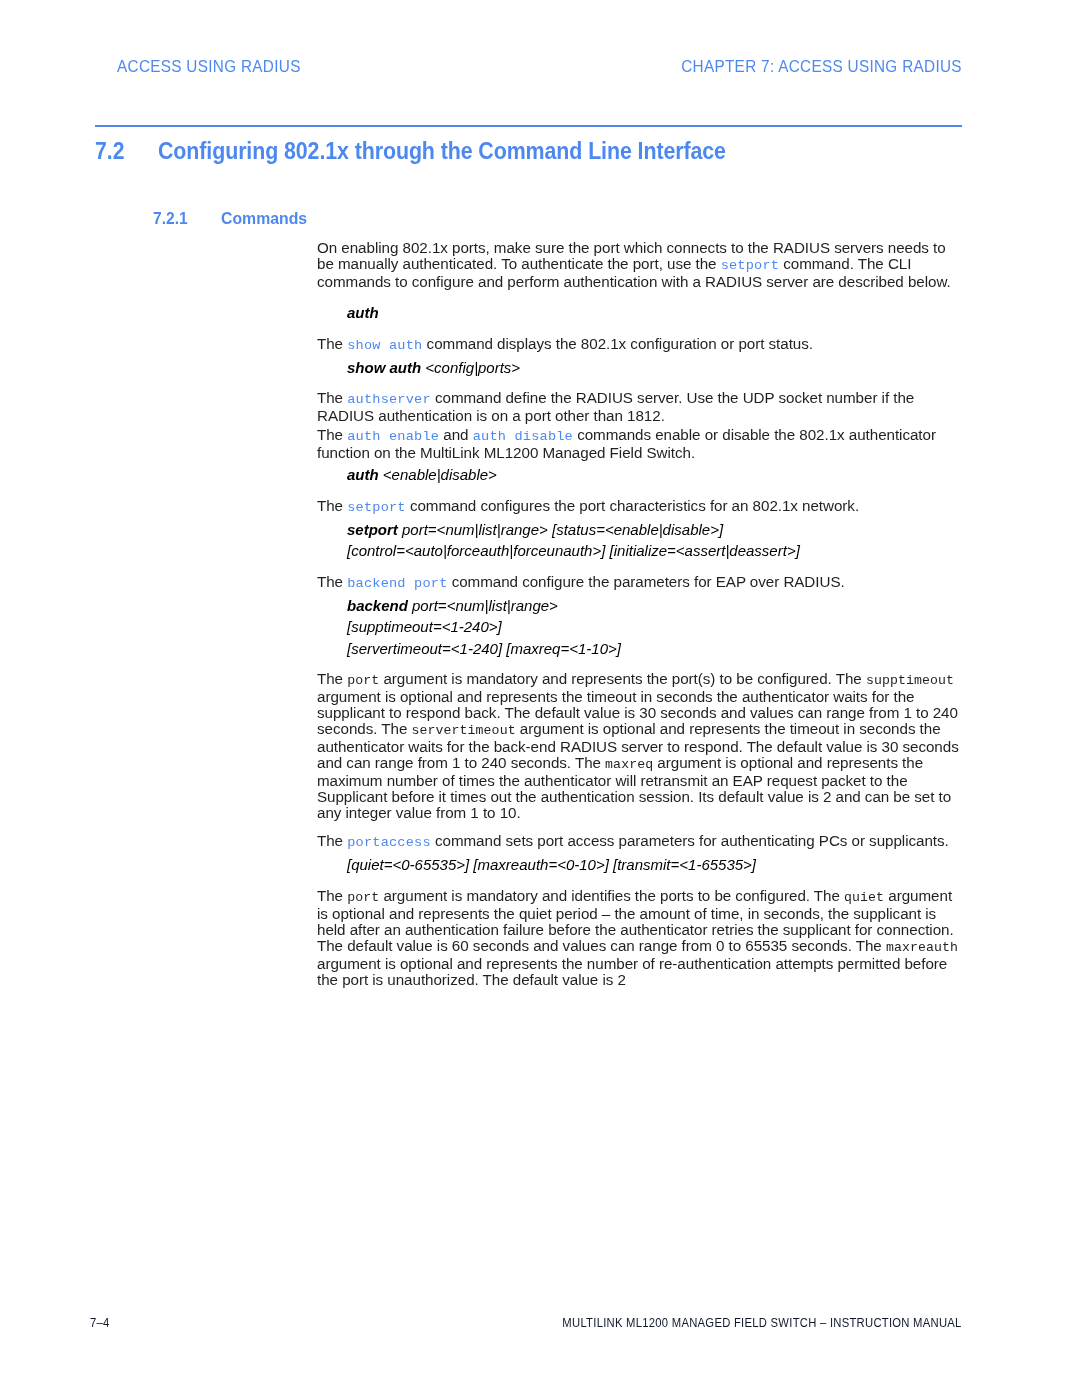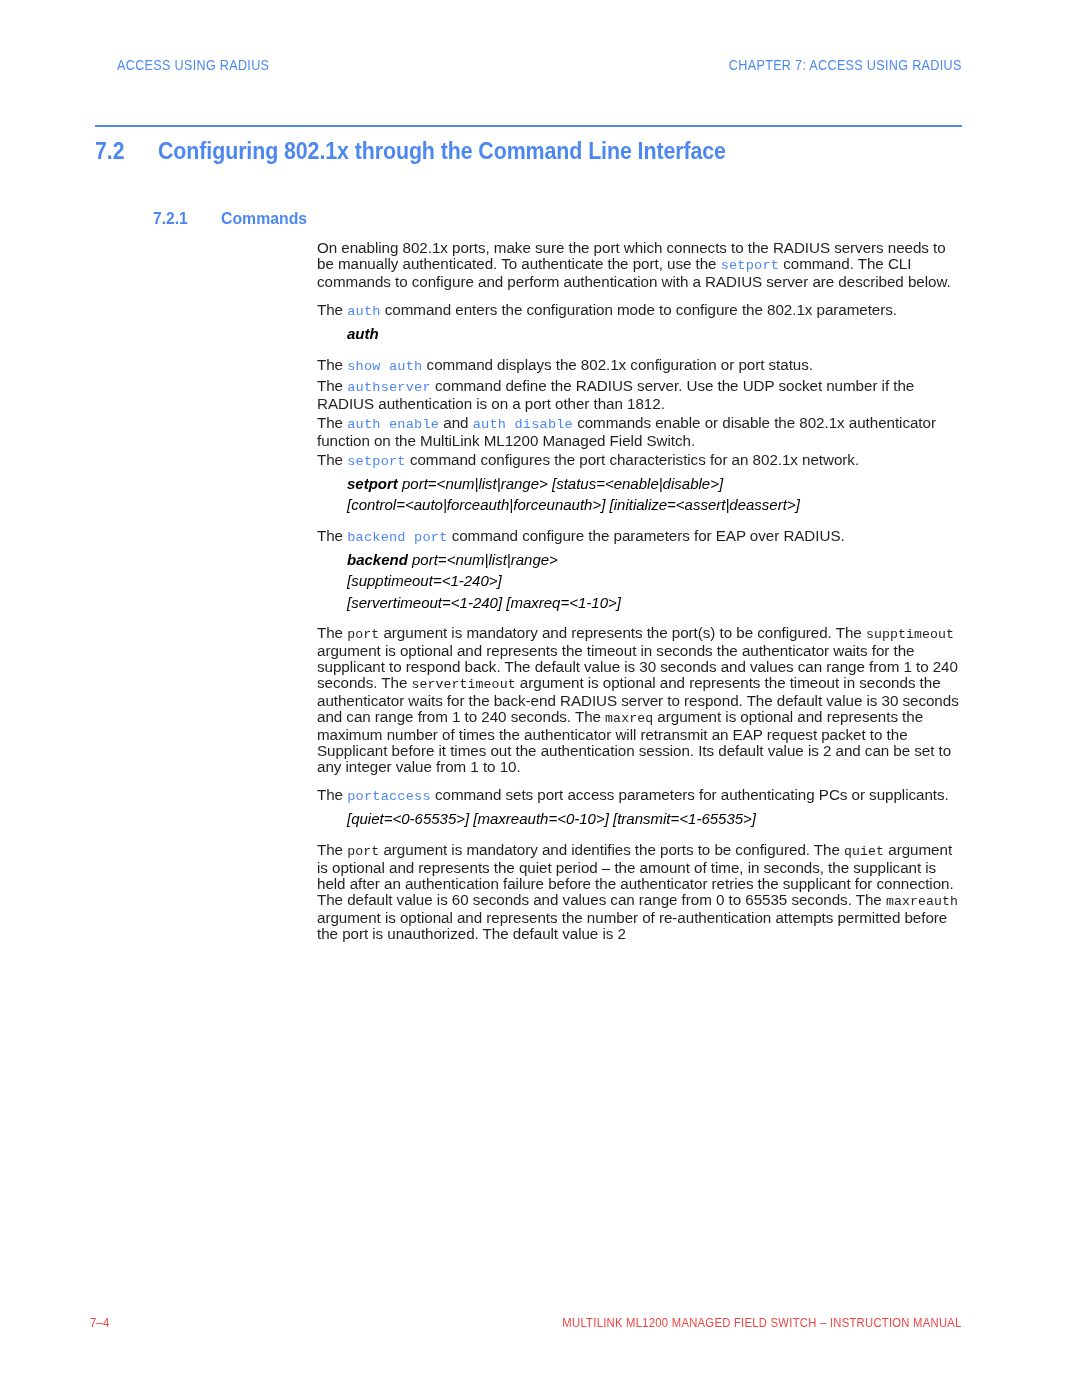--- a/index.html
+++ b/index.html
@@ -22,21 +22,21 @@
 
   
   .running-header {
     position: absolute;
     top: 57px;
     left: 117px;
     right: 118px;
     display: flex;
     justify-content: space-between;
     align-items: baseline;
-    font-size: 14px;
+    font-size: 17px;
     letter-spacing: 0.35px;
     color: #4d88f0;
     font-stretch: condensed;
     white-space: nowrap;
   }
   .running-header .rh-left { transform: scaleX(0.90); transform-origin: left center; }
   .running-header .rh-right { transform: scaleX(0.90); transform-origin: right center; }
 
   .header-rule {
     position: absolute;
@@ -152,21 +152,21 @@
   .footer {
     position: absolute;
     top: 1316px;
     left: 90px;
     right: 118px;
     display: flex;
     justify-content: space-between;
     align-items: baseline;
     font-size: 12.5px;
     letter-spacing: 0.3px;
-    color: #ef4444;
+    color: #0f172a;
     white-space: nowrap;
   }
   .footer .f-left { transform: scaleX(0.90); transform-origin: left center; }
   .footer .f-right { transform: scaleX(0.90); transform-origin: right center; }
 </style>
 </head>
 <body>
 
 <div class="page">
 
@@ -183,34 +183,39 @@
 
   <div class="h2-row">
     <span class="h2-num">7.2.1</span>
     <span class="h2-title">Commands</span>
   </div>
 
   <div class="body-col">
 
     <p class="para"><span>On enabling 802.1x ports, make sure the port which connects to the RADIUS servers needs to be manually authenticated. To authenticate the port, use the </span><code class="blue">setport</code><span> command. The CLI commands to configure and perform authentication with a RADIUS server are described below.</span></p>
 
-    <p class="para tight"><span>The </span><code class="blue">auth</code><span> command enters the configuration mode to configure the 802.1x parameters.</span></p>
 
     <div class="cmd-block">
       <div class="cmd-line"><span class="cmd-name">auth</span><span class="cmd-args"></span></div>
     </div>
 
     <p class="para tight"><span>The </span><code class="blue">show auth</code><span> command displays the 802.1x configuration or port status.</span></p>
 
+    <div class="cmd-block">
+      <div class="cmd-line"><span class="cmd-name">show auth</span><span class="cmd-args"> &lt;config|ports&gt;</span></div>
+    </div>
 
     <p class="para tight"><span>The </span><code class="blue">authserver</code><span> command define the RADIUS server. Use the UDP socket number if the RADIUS authentication is on a port other than 1812.</span></p>
 
 
     <p class="para tight"><span>The </span><code class="blue">auth enable</code><span> and </span><code class="blue">auth disable</code><span> commands enable or disable the 802.1x authenticator function on the MultiLink ML1200 Managed Field Switch.</span></p>
 
+    <div class="cmd-block">
+      <div class="cmd-line"><span class="cmd-name">auth</span><span class="cmd-args"> &lt;enable|disable&gt;</span></div>
+    </div>
 
     <p class="para tight"><span>The </span><code class="blue">setport</code><span> command configures the port characteristics for an 802.1x network.</span></p>
 
     <div class="cmd-block">
       <div class="cmd-line"><span class="cmd-name">setport</span><span class="cmd-args"> port=&lt;num|list|range&gt; [status=&lt;enable|disable&gt;]</span></div>
       <div class="cmd-line"><span class="cmd-args">[control=&lt;auto|forceauth|forceunauth&gt;] [initialize=&lt;assert|deassert&gt;]</span></div>
     </div>
 
     <p class="para tight"><span>The </span><code class="blue">backend port</code><span> command configure the parameters for EAP over RADIUS.</span></p>
 

